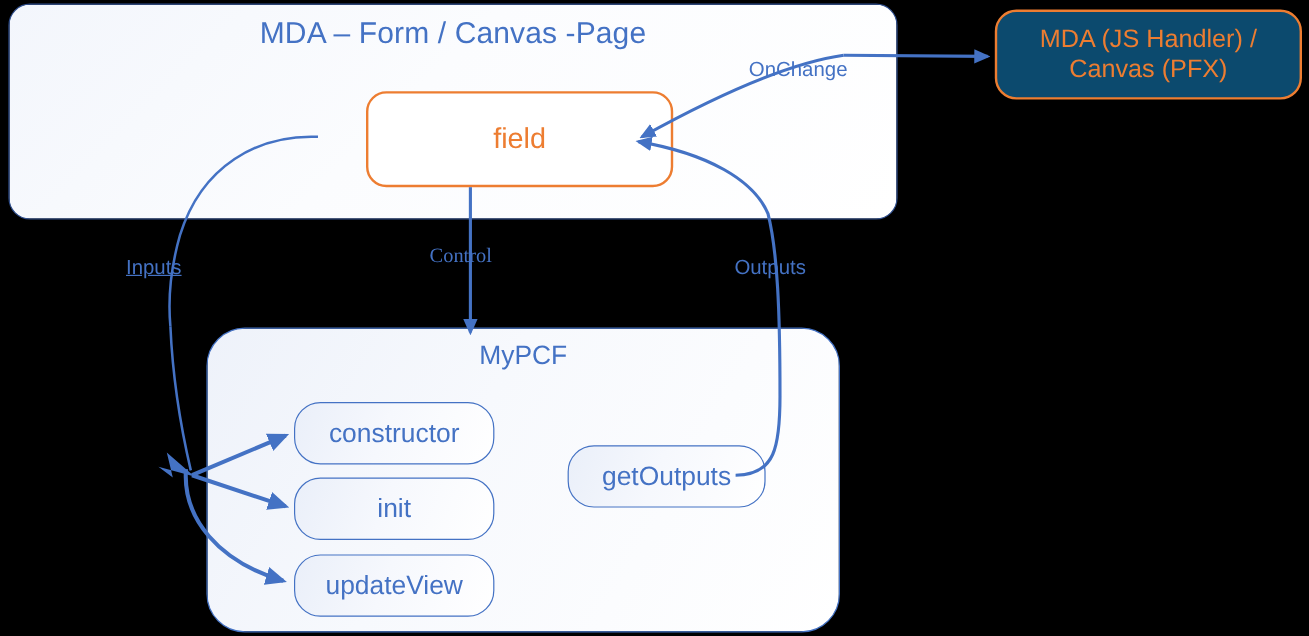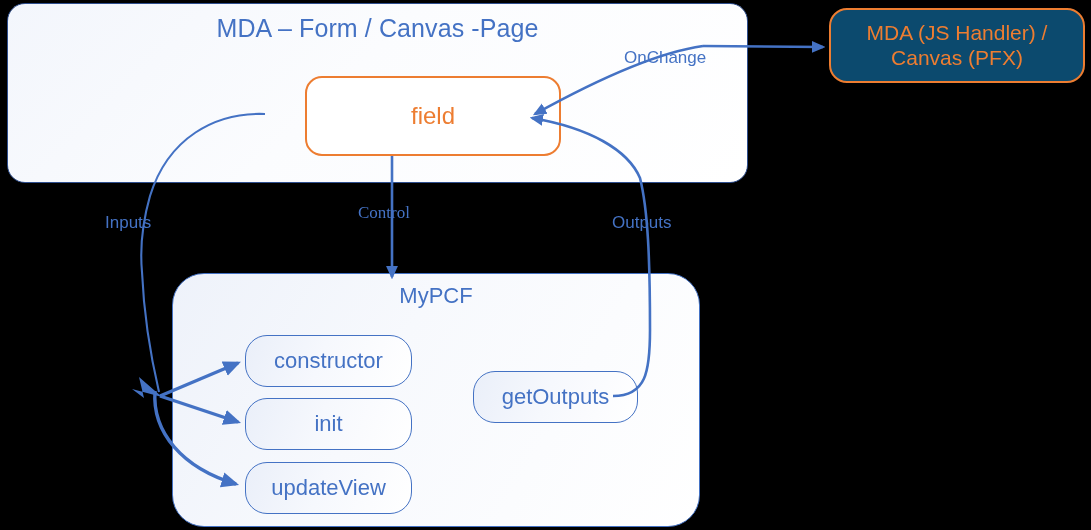--- a/index.html
+++ b/index.html
@@ -123,21 +123,21 @@
 
   
   .edge-label {
     position: absolute;
     color: #4472c4;
     font-size: 17px;
     white-space: nowrap;
     z-index: 7;
     background: transparent;
   }
-  .lbl-inputs   { left: 105px; top: 213px; }
+  .lbl-inputs   { left: 105px; top: 213px; text-decoration: underline; }
   .lbl-control  { left: 358px; top: 203px; font-family: Liberation Serif, serif; }
   .lbl-outputs  { left: 612px; top: 213px; }
   .lbl-onchange { left: 624px; top: 48px; }
 </style>
 </head>
 <body>
 
 <div id="canvas">
 
   <div class="node container-outer">

